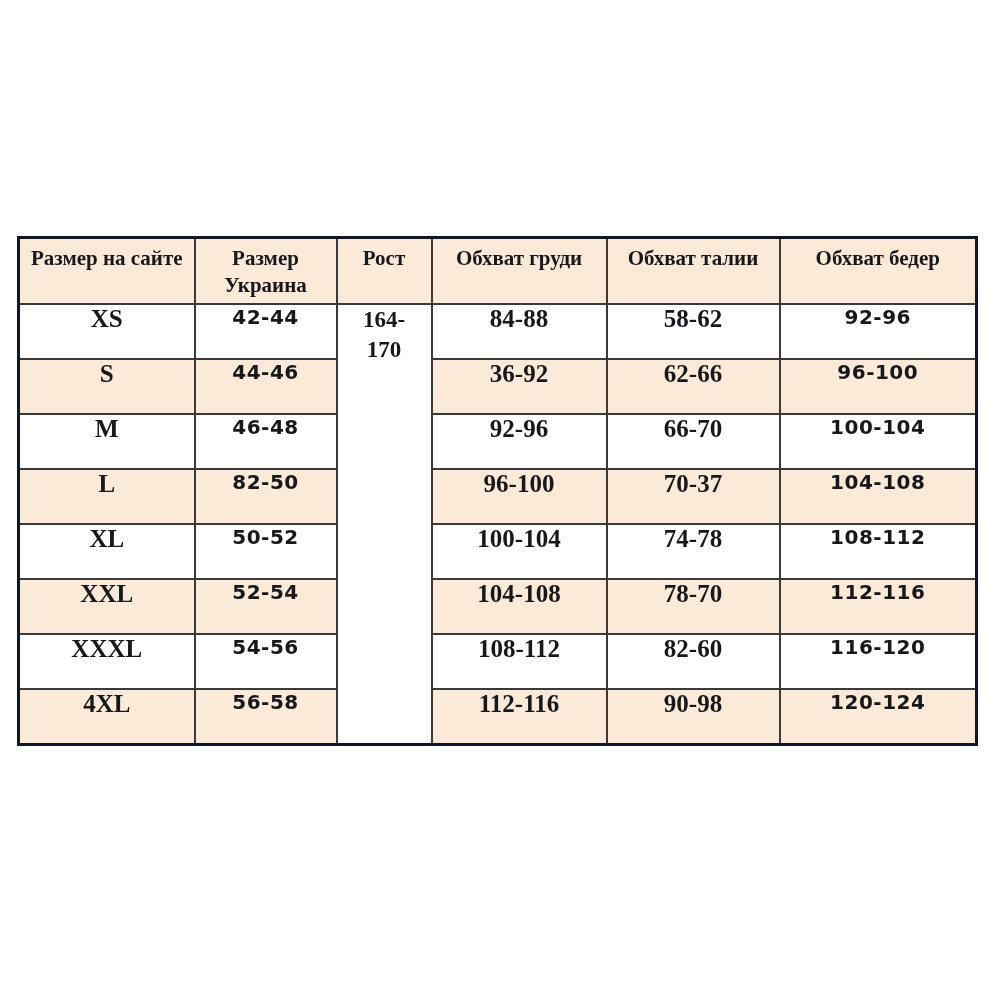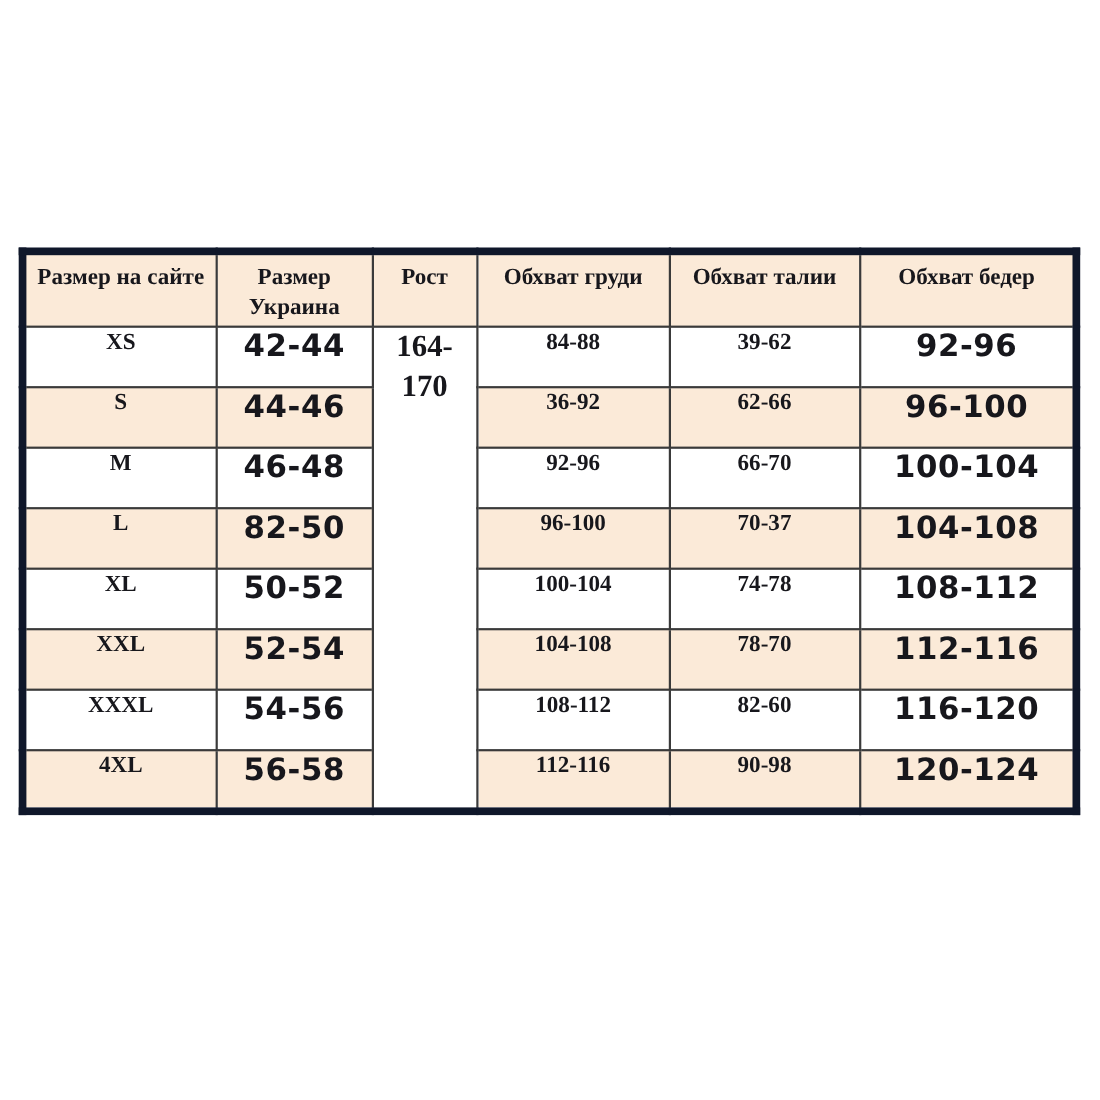--- a/index.html
+++ b/index.html
@@ -11,26 +11,26 @@
     position: relative;
     width: 1000px;
     height: 1000px;
     background: #ffffff;
     overflow: hidden;
     font-family: "Liberation Serif", serif;
   }
   table.size-chart {
     position: absolute;
     left: 17px;
-    top: 225px;
+    top: 236px;
     width: 958px;
     height: 503px;
     border-collapse: collapse;
     table-layout: fixed;
-    border: 7px solid #0f172a;
+    border: 3px solid #0f172a;
   }
   table.size-chart th,
   table.size-chart td {
     border: 2px solid #3a3a3a;
     text-align: center;
     vertical-align: top;
     color: #17171c;
     padding: 0;
     overflow: hidden;
   }
@@ -50,35 +50,35 @@
   }
   table.size-chart tbody tr:nth-child(even) td {
     background: #fbead8;
   }
   table.size-chart tbody tr:nth-child(odd) td {
     background: #ffffff;
   }
   td.serif-cell {
     font-family: "Liberation Serif", serif;
     font-weight: bold;
-    font-size: 21px;
+    font-size: 25px;
     padding-top: 4px;
   }
   td.sans-cell {
     font-family: "DejaVu Sans", sans-serif;
     font-weight: bold;
-    font-size: 28px;
+    font-size: 20px;
     padding-top: 9px;
     letter-spacing: 0.5px;
   }
   td.height-cell {
     background: #ffffff !important;
     font-family: "Liberation Serif", serif;
     font-weight: bold;
-    font-size: 28px;
+    font-size: 23px;
     line-height: 1.3;
     vertical-align: top;
     padding-top: 283px;
   }
   .hline {
     display: block;
   }
 </style>
 </head>
 <body>
@@ -105,21 +105,21 @@
     </thead>
     <tbody>
       <tr>
         <td class="serif-cell">XS</td>
         <td class="sans-cell">42-44</td>
         <td class="height-cell" rowspan="8">
           <span class="hline">164-</span>
           <span class="hline">170</span>
         </td>
         <td class="serif-cell">84-88</td>
-        <td class="serif-cell">39-62</td>
+        <td class="serif-cell">58-62</td>
         <td class="sans-cell">92-96</td>
       </tr>
       <tr>
         <td class="serif-cell">S</td>
         <td class="sans-cell">44-46</td>
         <td class="serif-cell">36-92</td>
         <td class="serif-cell">62-66</td>
         <td class="sans-cell">96-100</td>
       </tr>
       <tr>

